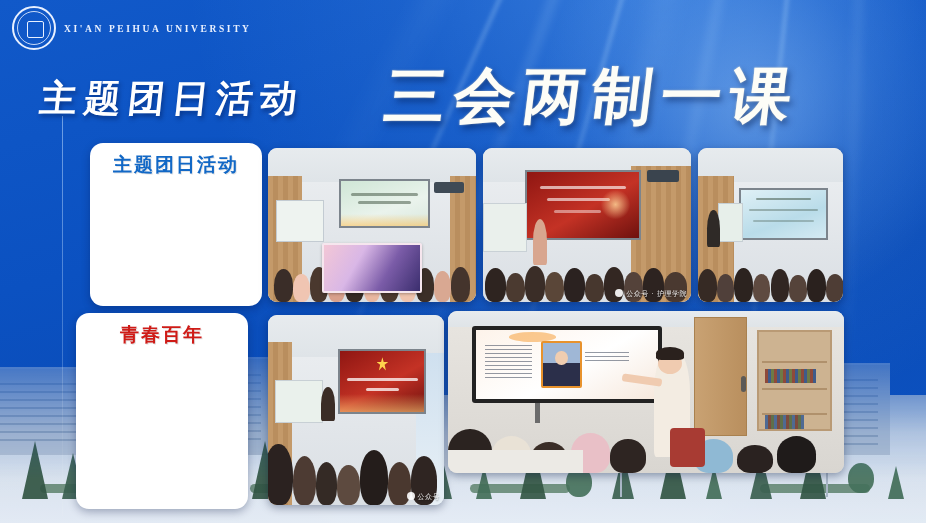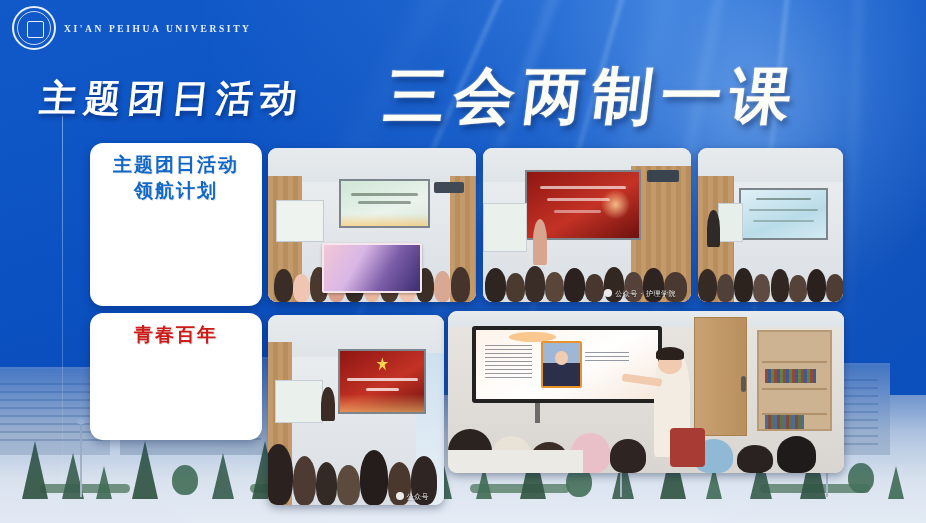--- a/index.html
+++ b/index.html
@@ -91,21 +91,21 @@
     text-align:center;font-size:19px;font-weight:700;line-height:1.35;letter-spacing:2px;
     font-family:"DejaVu Sans","Liberation Sans",sans-serif;
   }
   .card .ctitle.blue{color:#1268c6;text-shadow:1px 1px 0 rgba(0,0,0,.10);}
   .card .ctitle.red{color:#cf1b17;text-shadow:1px 1px 0 rgba(0,0,0,.12);}
   .card .cbody{
     margin-top:5px;color:#111;font-size:14.5px;line-height:1.55;letter-spacing:1.3px;
     text-align:justify;font-family:"DejaVu Sans","Liberation Sans",sans-serif;font-weight:600;
   }
   #card1{left:90px;top:143px;width:172px;height:163px;}
-  #card2{left:90px;top:313px;width:172px;height:127px;}
+  #card2{left:76px;top:313px;width:172px;height:196px;}
   
   .photo{position:absolute;border-radius:9px;overflow:hidden;box-shadow:0 3px 8px rgba(0,15,50,.35);background:#cfd8e0;}
   #p1{left:268px;top:148px;width:208px;height:154px;}
   #p2{left:483px;top:148px;width:208px;height:154px;}
   #p3{left:698px;top:148px;width:145px;height:154px;}
   #p4{left:268px;top:315px;width:176px;height:190px;}
   #p5{left:448px;top:311px;width:396px;height:162px;}
   .room{position:absolute;inset:0;}
   .ceil{position:absolute;left:0;right:0;top:0;height:22%;background:linear-gradient(to bottom,#e7ebee,#dfe4e8);}
   .wallw{position:absolute;left:0;right:0;top:22%;bottom:0;background:linear-gradient(to bottom,#e9ecef,#dadfe4);}
@@ -122,21 +122,21 @@
   .head{position:absolute;bottom:0;border-radius:50% 50% 38% 38%;}
   .banner{
     position:absolute;border-radius:2px;
     background:linear-gradient(120deg,#f3c7d6 0%,#d9b7e6 35%,#7b5ca8 65%,#3b2e6e 100%);
     border:2px solid #f6e6ee;box-shadow:0 1px 3px rgba(0,0,0,.3);
   }
   .shelf{position:absolute;background:#cdb391;border:2px solid #b99a75;box-sizing:border-box;}
   .shelf i{position:absolute;left:5%;right:5%;height:2px;background:#b0916c;display:block;}
   .door{position:absolute;background:linear-gradient(to right,#c9a273,#b98f5e);border:1px solid #a9814f;}
   .books{position:absolute;height:14px;background:repeating-linear-gradient(to right,#8f4a3a 0 3px,#3f5b8a 3px 6px,#6e7a46 6px 9px);}
-  .wm{position:absolute;right:15px;bottom:3px;color:rgba(255,255,255,.92);font-size:7px;letter-spacing:.5px;
+  .wm{position:absolute;right:4px;bottom:3px;color:rgba(255,255,255,.92);font-size:7px;letter-spacing:.5px;
      font-family:"DejaVu Sans","Liberation Sans",sans-serif;white-space:nowrap;text-shadow:0 1px 2px rgba(0,0,0,.6);}
   .wm .dot{display:inline-block;width:8px;height:8px;border-radius:50%;background:rgba(255,255,255,.9);vertical-align:-1px;margin-right:3px;}
   .portrait{position:absolute;border:2px solid #e8922c;border-radius:2px;background:linear-gradient(to bottom,#9fb7d6 0 46%,#2b2f4a 46% 100%);}
   .pface{position:absolute;left:50%;top:18%;width:36%;height:34%;margin-left:-18%;border-radius:50%;background:#f0cdb0;}
   .txtlines{position:absolute;background:
      repeating-linear-gradient(to bottom,rgba(60,70,90,.55) 0 1px,rgba(0,0,0,0) 1px 4px);}
 </style>
 </head>
 <body>
 
@@ -212,21 +212,20 @@
       <div class="brand-en">XI'AN PEIHUA UNIVERSITY</div>
     </div>
   </div>
 
   <div class="sub-title">主题团日活动</div>
   <div class="main-title">三会两制一课</div>
 
   <div class="card" id="card1">
     <div class="ctitle blue">
       <div>主题团日活动</div>
-      <div>领航计划</div>
     </div>
   </div>
 
   <div class="card" id="card2">
     <div class="ctitle red">青春百年</div>
   </div>
 
   <div class="photo" id="p1">
     <div class="room">
       <div class="ceil"></div>

